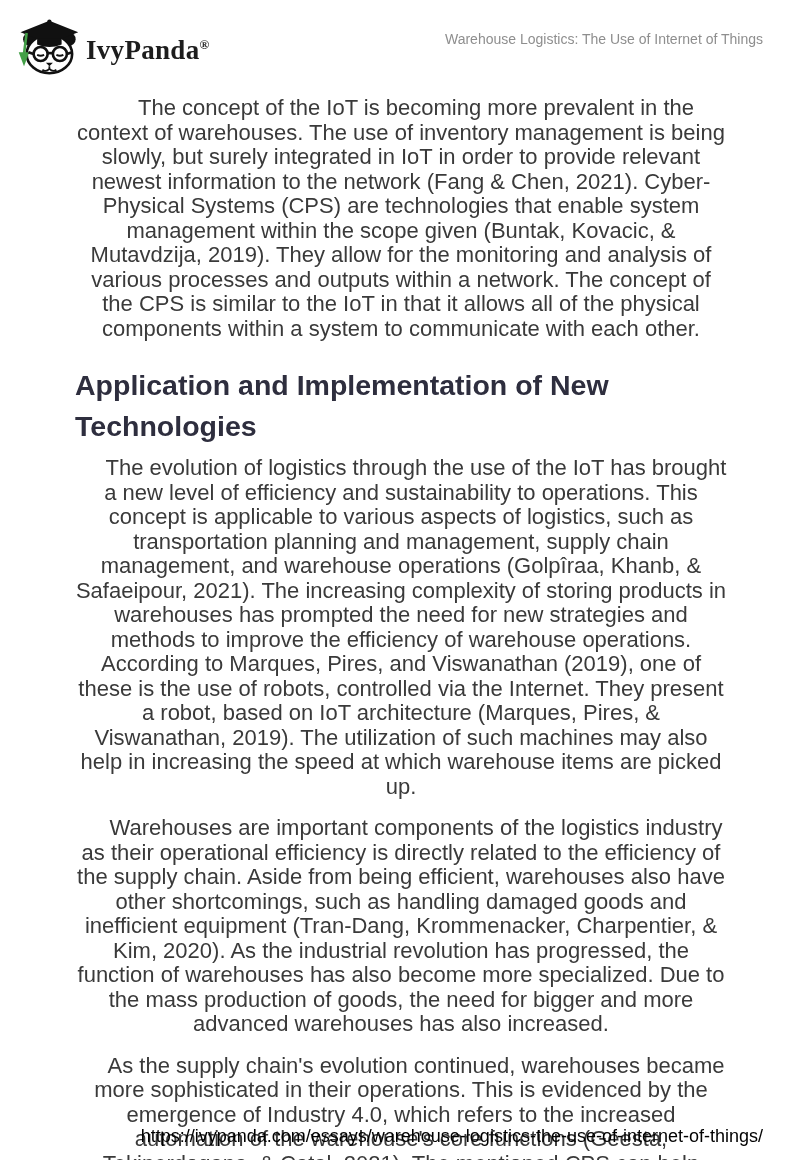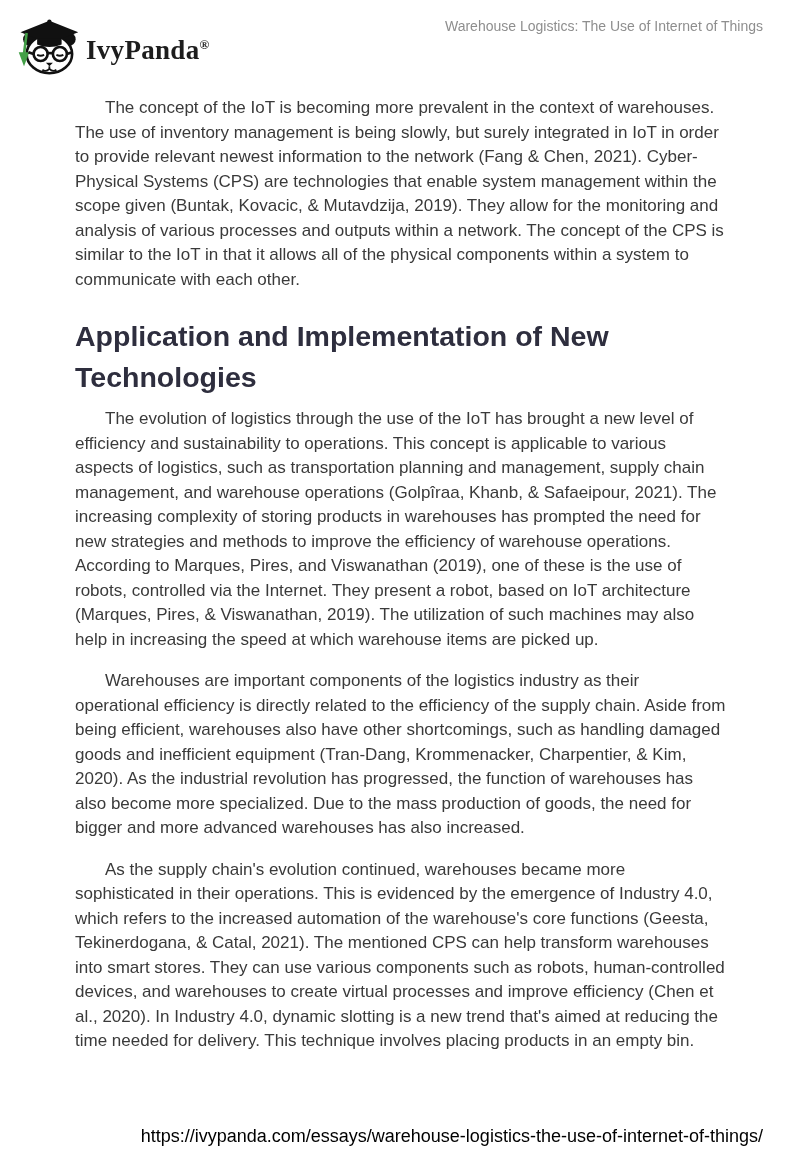--- a/index.html
+++ b/index.html
@@ -43,33 +43,34 @@
     margin-top: 6px;
   }
   .brand-name sup {
     font-size: 13px;
     font-weight: 700;
     vertical-align: 10px;
   }
   .doc-title {
     color: #8e8e8e;
     font-size: 14px;
+    margin-top: 13px;
     white-space: nowrap;
   }
   
   .content {
     padding: 16px 73px 0 75px;
   }
   .content p {
-    font-size: 17px;
+    font-size: 22px;
     line-height: 24.5px;
     color: #3a3a3a;
     margin: 0 0 17px 0;
     text-indent: 30px;
-    text-align: left;
+    text-align: center;
   }
   .content h2 {
     font-size: 28.5px;
     line-height: 41px;
     font-weight: 700;
     color: #2e2e3e;
     margin: 24px 0 9px 0;
   }
   
   .footer {

